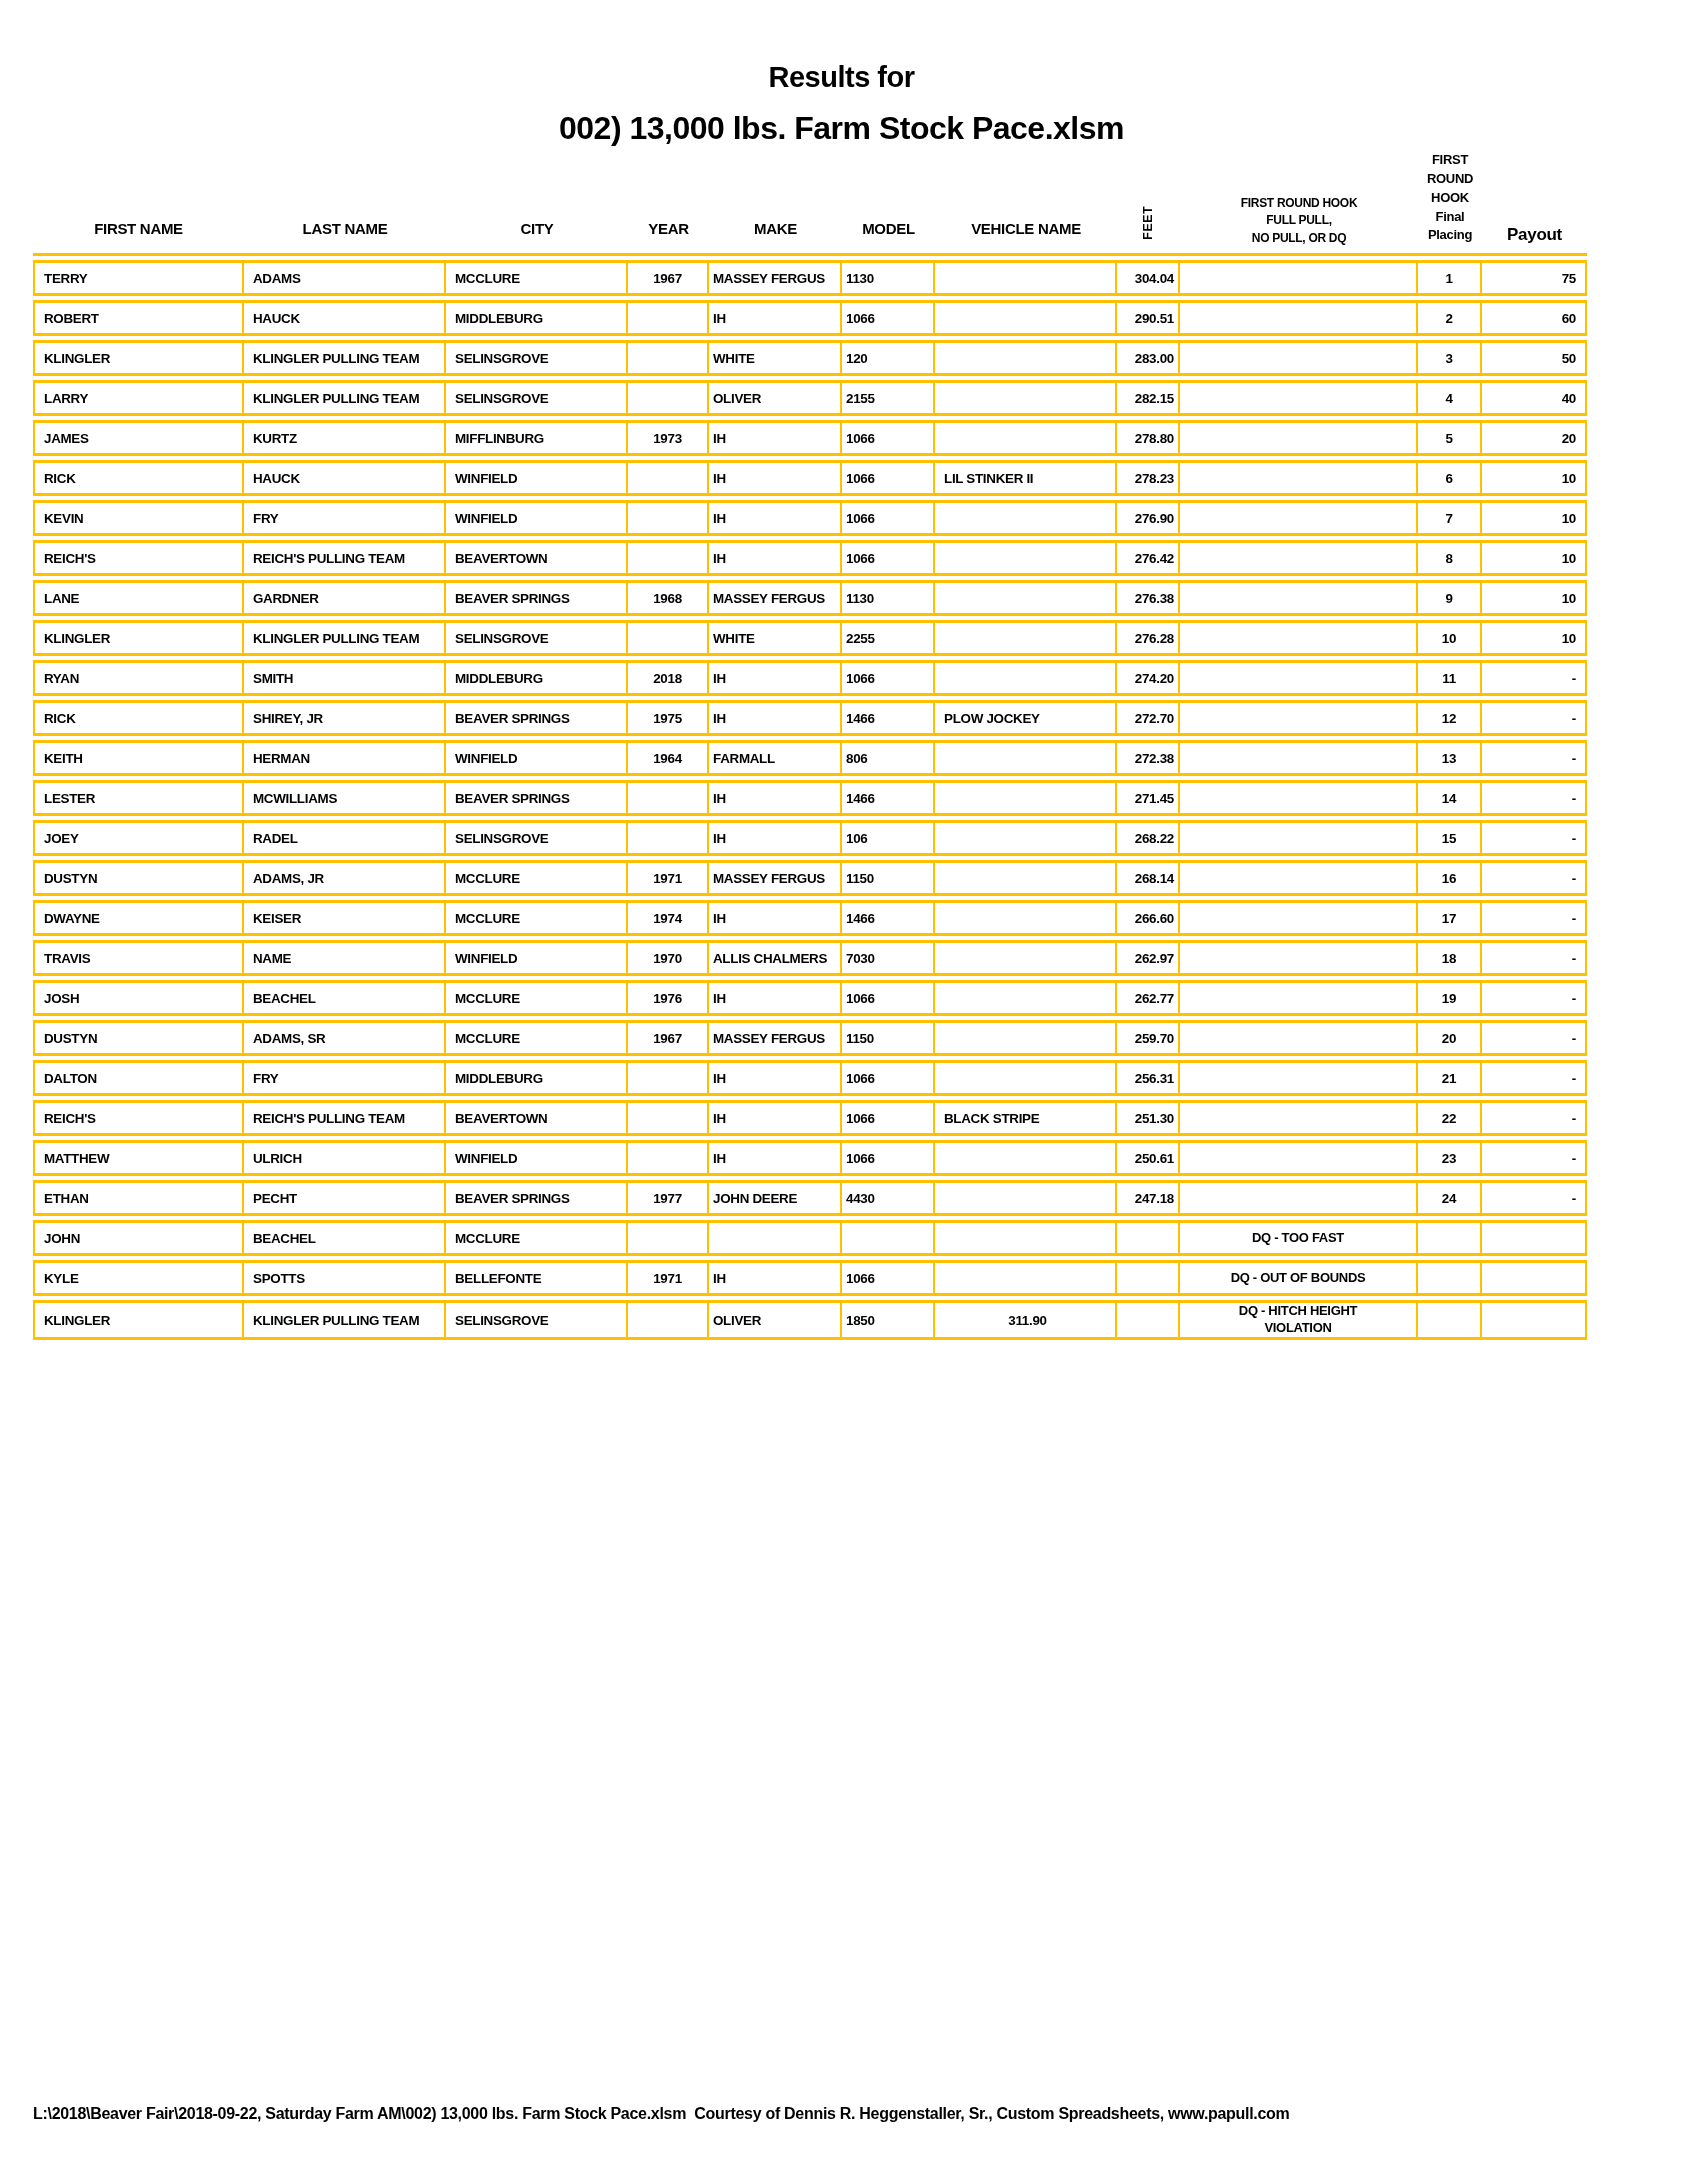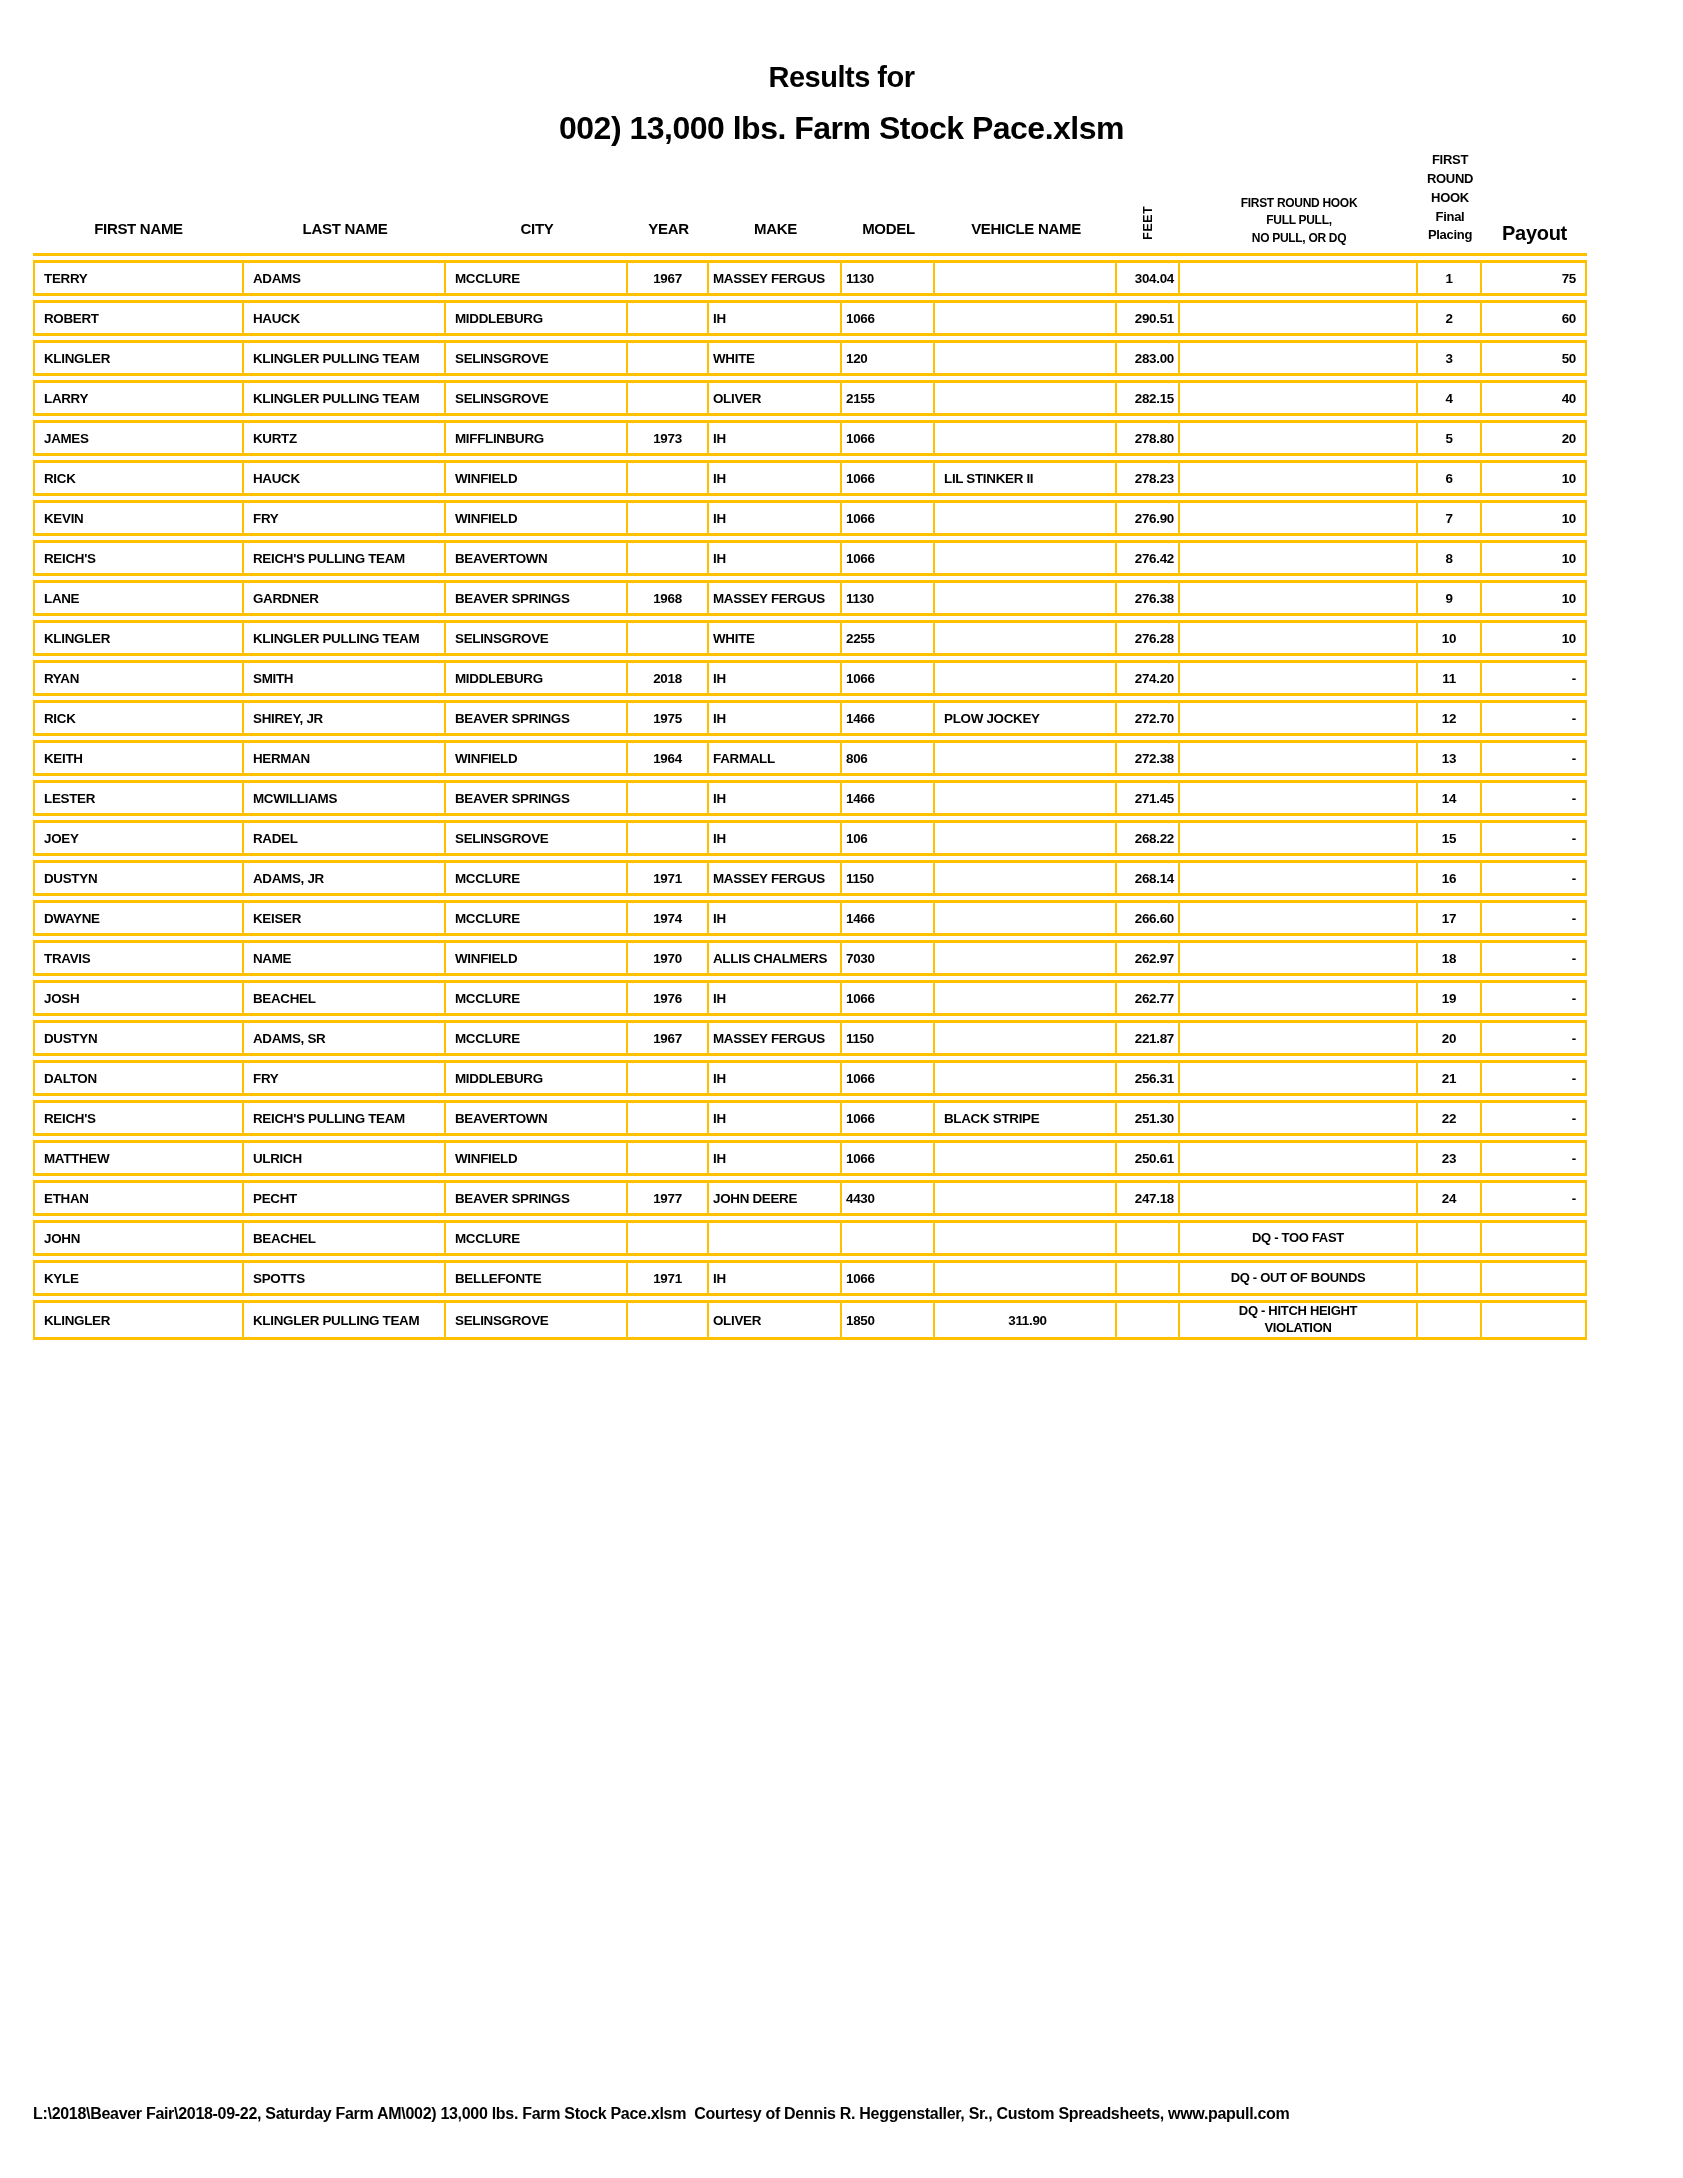--- a/index.html
+++ b/index.html
@@ -17,21 +17,21 @@
     font-weight:bold;
   }
   thead tr { height:105px; }
   thead th {
     vertical-align:bottom; text-align:center; font-weight:bold;
     border-bottom:3px solid #FFC000; padding:0 0 6px 0; letter-spacing:-0.3px;
   }
   .th-main  { font-size:15px; padding-bottom:16px; }
   .th-sub   { font-size:12px; line-height:1.45; padding-bottom:6px; }
   .th-tiny  { font-size:13px; line-height:1.45; padding-bottom:8px; }
-  .th-payout{ font-size:20px; padding-bottom:8px; }
+  .th-payout{ font-size:17px; padding-bottom:8px; }
   .feet-rotated {
     display:inline-block; writing-mode:vertical-rl; transform:rotate(180deg);
     font-size:12.4px; letter-spacing:0.5px; margin-bottom:2px;
   }
   tbody td {
     border-top:3px solid #FFC000; border-bottom:3px solid #FFC000;
     border-right:2px solid #FFC000;
     height:30px; vertical-align:middle;
     font-size:13.4px; letter-spacing:-0.3px;
     padding:0 4px; white-space:nowrap; overflow:hidden;
@@ -350,21 +350,21 @@
           <td class="c-payout ar">-</td>
         </tr>
         <tr>
           <td class="c-first al">DUSTYN</td>
           <td class="c-last al">ADAMS, SR</td>
           <td class="c-city al">MCCLURE</td>
           <td class="c-year ac">1967</td>
           <td class="c-make al2">MASSEY FERGUS</td>
           <td class="c-model al2">1150</td>
           <td class="c-vehicle al"></td>
-          <td class="c-feet ar">221.87</td>
+          <td class="c-feet ar">259.70</td>
           <td class="c-hook"><span class="hook-text"></span></td>
           <td class="c-place ac">20</td>
           <td class="c-payout ar">-</td>
         </tr>
         <tr>
           <td class="c-first al">DALTON</td>
           <td class="c-last al">FRY</td>
           <td class="c-city al">MIDDLEBURG</td>
           <td class="c-year ac"></td>
           <td class="c-make al2">IH</td>

